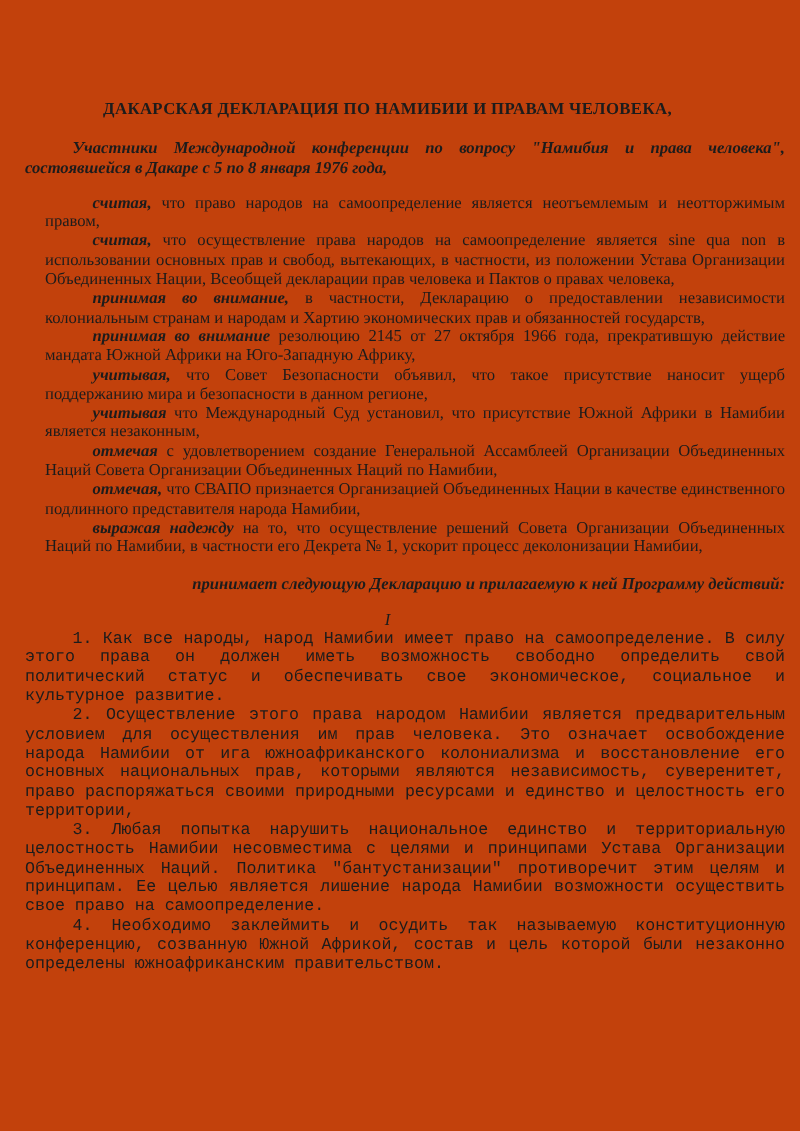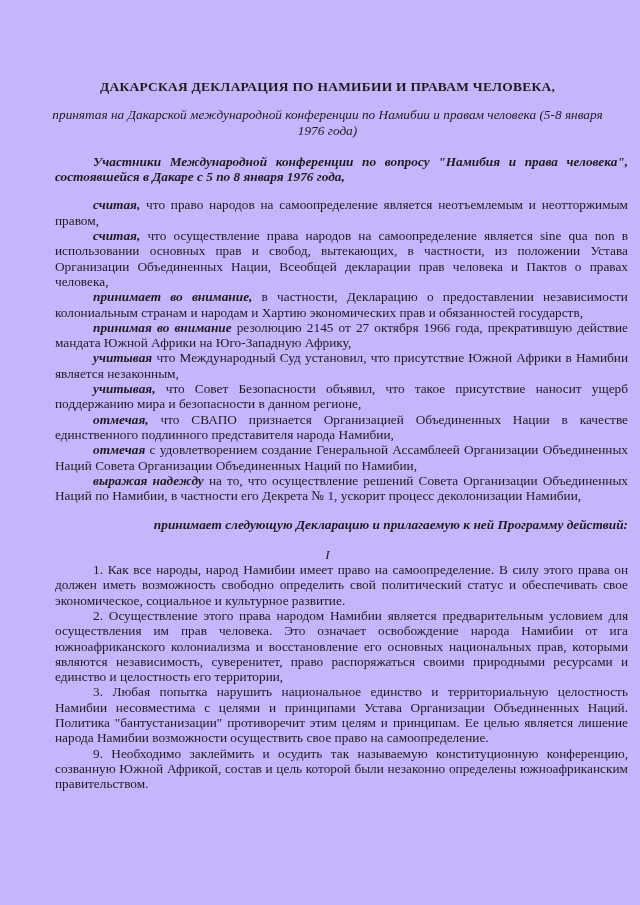--- a/index.html
+++ b/index.html
@@ -5,23 +5,23 @@
   html, body {
     margin: 0;
     padding: 0;
     background: #ffffff;
   }
   .page {
     position: relative;
     width: 640px;
     height: 905px;
     margin: 0;
-    background: #c4b5fd;
+    background: #c2410c;
     box-sizing: border-box;
-    padding: 79px 12px 0 55px;
+    padding: 79px 12px 0 20px;
     font-family: "Liberation Serif", "DejaVu Serif", serif;
     font-size: 13.3px;
     line-height: 15.3px;
     color: #1c1c1c;
     overflow: hidden;
   }
   .doc-title {
     margin: 0;
     font-size: 13.4px;
     font-weight: bold;
@@ -37,21 +37,21 @@
     position: relative;
     left: -14px;
   }
   .opening-p {
     margin: 16px 0 0 0;
     font-weight: bold;
     font-style: italic;
     text-indent: 38px;
     text-align: justify;
   }
-  .preamble { margin: 13px 0 0 0; }
+  .preamble { margin: 13px 0 0 16px; }
   .preamble p,
   .articles p {
     margin: 0;
     text-indent: 38px;
     text-align: justify;
   }
   .lead {
     font-weight: bold;
     font-style: italic;
   }
@@ -62,49 +62,48 @@
     text-indent: 38px;
     text-align: right;
   }
   .section-numeral {
     margin: 14px 0 0 0;
     font-style: italic;
     text-align: center;
     position: relative;
     left: -14px;
   }
-  .articles { margin: 0; }
+  .articles { margin: 0; font-family: Liberation Mono, monospace; }
 </style>
 </head>
 <body>
 
 <div class="page">
 
   <h1 class="doc-title">ДАКАРСКАЯ ДЕКЛАРАЦИЯ ПО НАМИБИИ И ПРАВАМ ЧЕЛОВЕКА,</h1>
 
-  <p class="doc-subtitle">принятая на Дакарской международной конференции по Намибии и правам человека (5-8 января 1976 года)</p>
 
   <p class="opening-p">Участники Международной конференции по вопросу "Намибия и права человека", состоявшейся в Дакаре с 5 по 8 января 1976 года,</p>
 
   <div class="preamble">
     <p><span class="lead">считая,</span> <span>что право народов на самоопределение является неотъемлемым и неотторжимым правом,</span></p>
     <p><span class="lead">считая,</span> <span>что осуществление права народов на самоопределение является sine qua non в использовании основных прав и свобод, вытекающих, в частности, из положении Устава Организации Объединенных Нации, Всеобщей декларации прав человека и Пактов о правах человека,</span></p>
-    <p><span class="lead">принимает во внимание,</span> <span>в частности, Декларацию о предоставлении независимости колониальным странам и народам и Хартию экономических прав и обязанностей государств,</span></p>
+    <p><span class="lead">принимая во внимание,</span> <span>в частности, Декларацию о предоставлении независимости колониальным странам и народам и Хартию экономических прав и обязанностей государств,</span></p>
     <p><span class="lead">принимая во внимание</span> <span>резолюцию 2145 от 27 октября 1966 года, прекратившую действие мандата Южной Африки на Юго-Западную Африку,</span></p>
+    <p><span class="lead">учитывая,</span> <span>что Совет Безопасности объявил, что такое присутствие наносит ущерб поддержанию мира и безопасности в данном регионе,</span></p>
     <p><span class="lead">учитывая</span> <span>что Международный Суд установил, что присутствие Южной Африки в Намибии является незаконным,</span></p>
-    <p><span class="lead">учитывая,</span> <span>что Совет Безопасности объявил, что такое присутствие наносит ущерб поддержанию мира и безопасности в данном регионе,</span></p>
+    <p><span class="lead">отмечая</span> <span>с удовлетворением создание Генеральной Ассамблеей Организации Объединенных Наций Совета Организации Объединенных Наций по Намибии,</span></p>
     <p><span class="lead">отмечая,</span> <span>что СВАПО признается Организацией Объединенных Нации в качестве единственного подлинного представителя народа Намибии,</span></p>
-    <p><span class="lead">отмечая</span> <span>с удовлетворением создание Генеральной Ассамблеей Организации Объединенных Наций Совета Организации Объединенных Наций по Намибии,</span></p>
     <p><span class="lead">выражая надежду</span> <span>на то, что осуществление решений Совета Организации Объединенных Наций по Намибии, в частности его Декрета № 1, ускорит процесс деколонизации Намибии,</span></p>
   </div>
 
   <p class="resolution-p">принимает следующую Декларацию и прилагаемую к ней Программу действий:</p>
 
   <p class="section-numeral">I</p>
 
   <div class="articles">
     <p>1. Как все народы, народ Намибии имеет право на самоопределение. В силу этого права он должен иметь возможность свободно определить свой политический статус и обеспечивать свое экономическое, социальное и культурное развитие.</p>
     <p>2. Осуществление этого права народом Намибии является предварительным условием для осуществления им прав человека. Это означает освобождение народа Намибии от ига южноафриканского колониализма и восстановление его основных национальных прав, которыми являются независимость, суверенитет, право распоряжаться своими природными ресурсами и единство и целостность его территории,</p>
     <p>3. Любая попытка нарушить национальное единство и территориальную целостность Намибии несовместима с целями и принципами Устава Организации Объединенных Наций. Политика "бантустанизации" противоречит этим целям и принципам. Ее целью является лишение народа Намибии возможности осуществить свое право на самоопределение.</p>
-    <p>9. Необходимо заклеймить и осудить так называемую конституционную конференцию, созванную Южной Африкой, состав и цель которой были незаконно определены южноафриканским правительством.</p>
+    <p>4. Необходимо заклеймить и осудить так называемую конституционную конференцию, созванную Южной Африкой, состав и цель которой были незаконно определены южноафриканским правительством.</p>
   </div>
 
 </div>
 
 </body></html>

